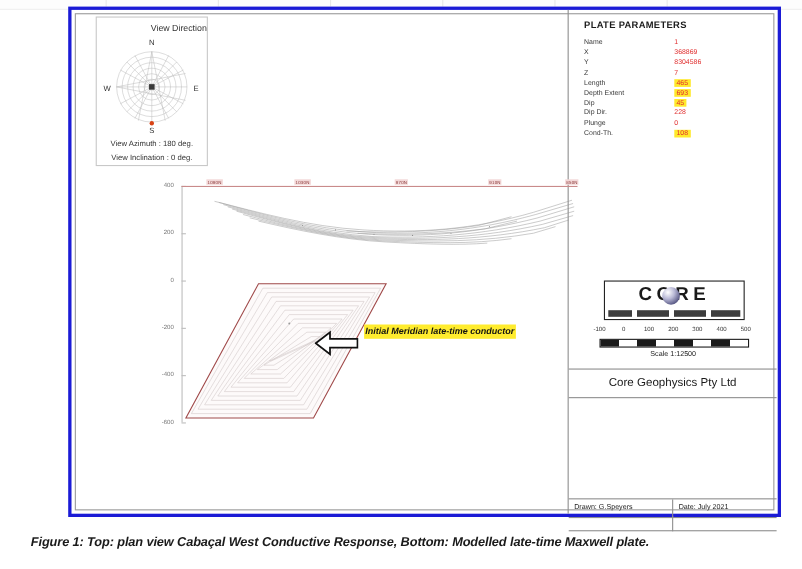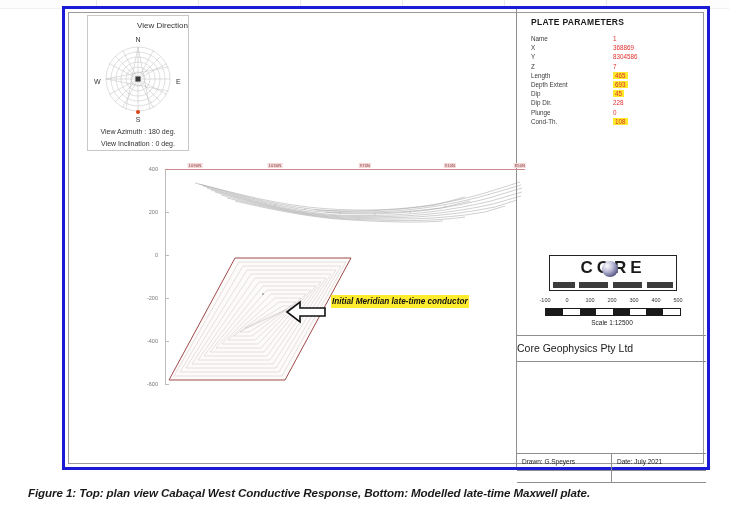--- a/index.html
+++ b/index.html
@@ -90,21 +90,21 @@
              transform:translateX(-50%);}
   #scale-bar{position:absolute;left:8px;top:11px;width:134px;height:6px;
              border:1px solid #1a1a1a;
              background:linear-gradient(90deg,#1a1a1a 0 12.5%,#fff 12.5% 25%,#1a1a1a 25% 37.5%,#fff 37.5% 50%,#1a1a1a 50% 62.5%,#fff 62.5% 75%,#1a1a1a 75% 87.5%,#fff 87.5% 100%);}
   #scale-caption{position:absolute;left:0;top:22px;width:150px;text-align:center;
                  font-size:6.5px;color:#222;}
 
   
   #company-row{position:absolute;left:0;top:326px;width:189px;height:25px;
                border-top:1px solid #8e8e8e;border-bottom:1px solid #8e8e8e;}
-  #company-name{position:absolute;left:0;top:6px;width:100%;text-align:left;
+  #company-name{position:absolute;left:0;top:6px;width:100%;text-align:center;
                 font-size:10.5px;color:#1a1a1a;}
 
   
   #title-block{position:absolute;left:0;top:352px;width:189px;}
   .tb-line{width:100%;text-align:center;color:#111;font-weight:bold;}
   #tb1{font-size:7.5px;margin-top:8px;}
   #tb2{font-size:8.5px;margin-top:5px;}
   #tb3{font-size:11px;margin-top:5px;}
   #tb4{font-size:8.5px;margin-top:5px;}
   #tb5{font-size:7.5px;margin-top:5px;}

